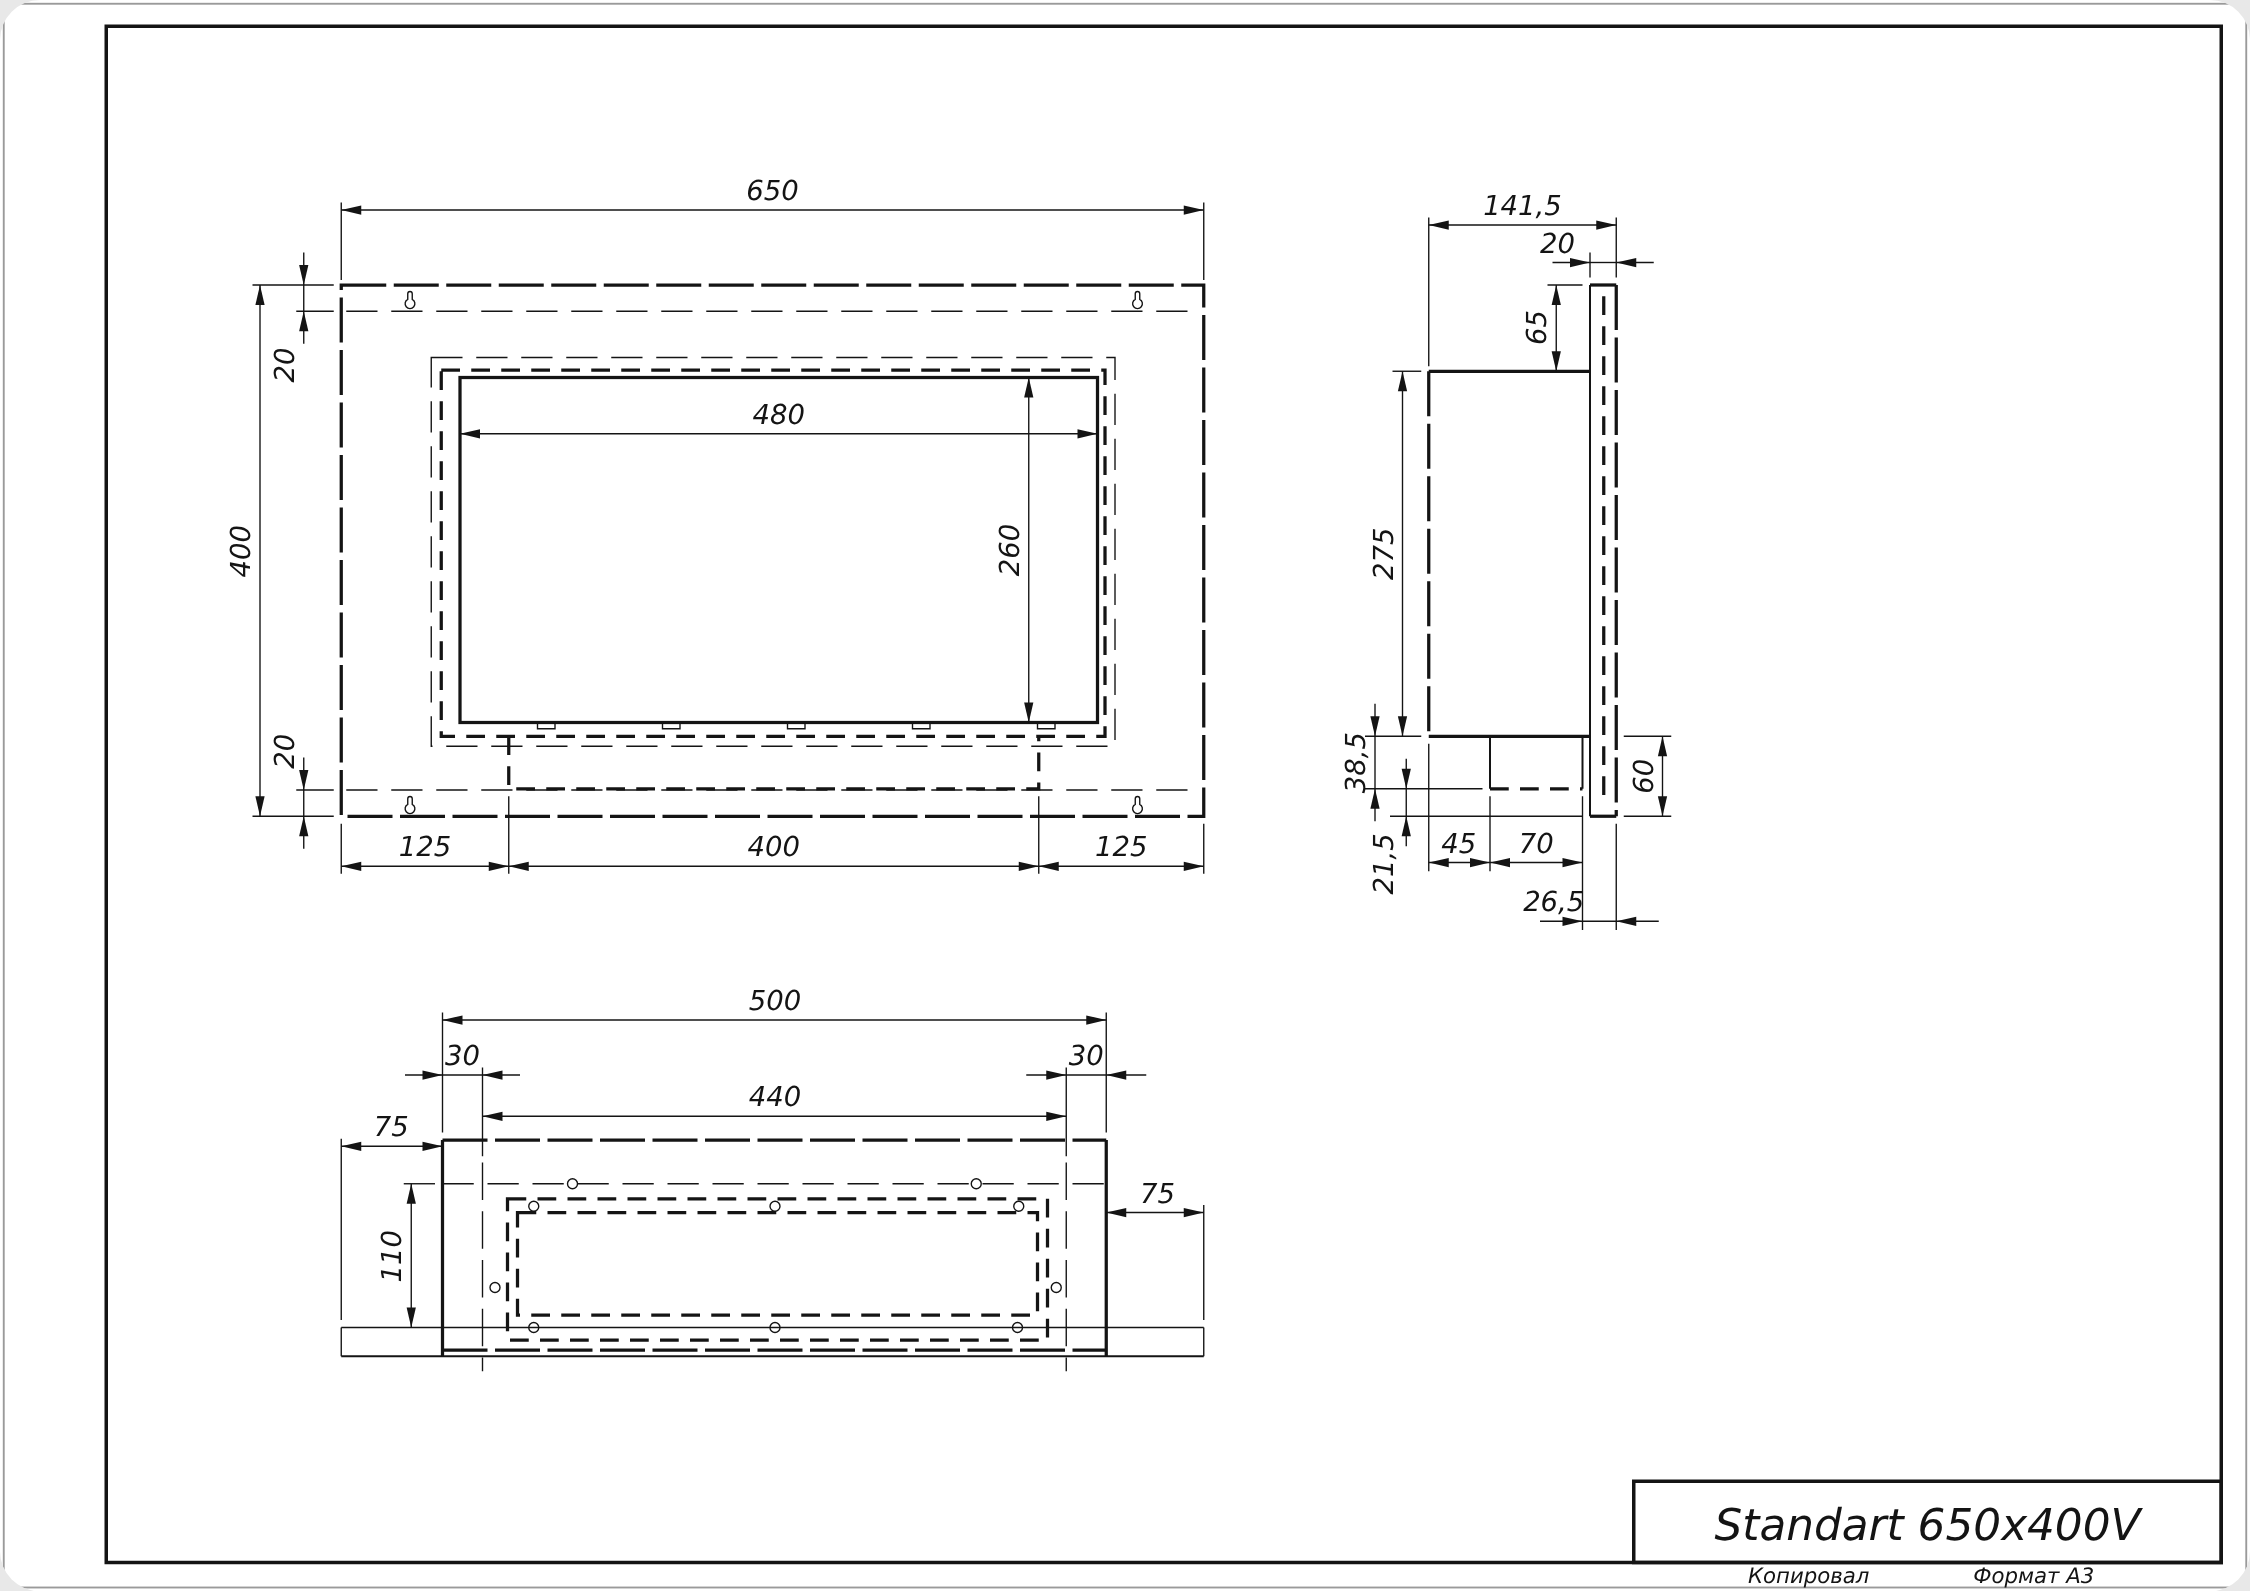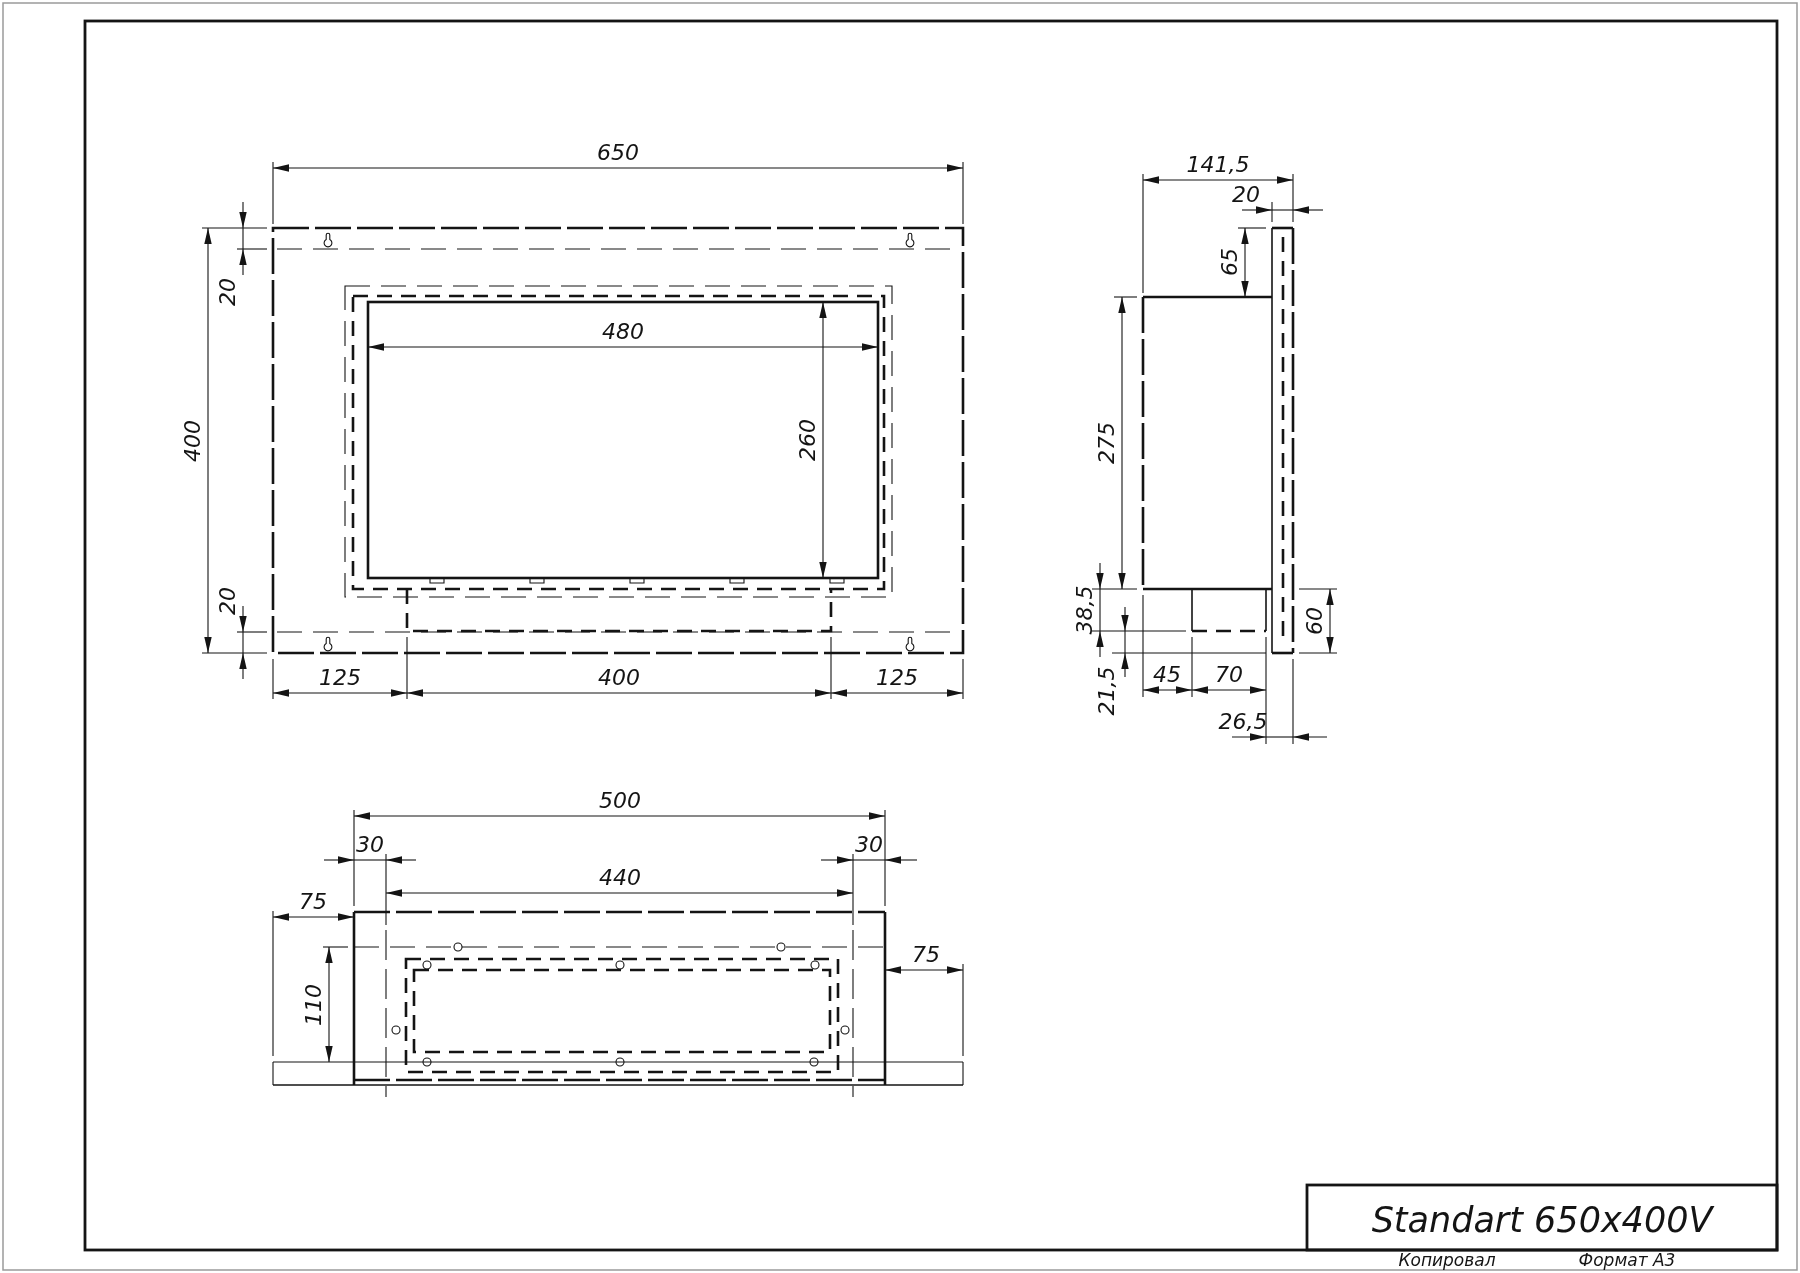--- a/index.html
+++ b/index.html
@@ -1,16 +1,16 @@
 <!DOCTYPE html>
 <html><head>
 <meta charset="utf-8">
 <style>
   html,body{margin:0;padding:0;background:#e8e8e8;}
-  #page{position:relative;width:1800px;height:1273px;background:#ffffff;overflow:hidden;}
+  #page{position:relative;width:1800px;height:1273px;background:#ffffff;overflow:hidden;border-radius:32px;}
   svg{position:absolute;left:0;top:0;}
   
   .c-thick {stroke:#141414;stroke-width:2.6;fill:none;}
   .c-thickd{stroke:#141414;stroke-width:2.6;fill:none;stroke-dasharray:36 6;}
   .c-hid   {stroke:#141414;stroke-width:2.6;fill:none;stroke-dasharray:15 9;}
   .c-thin  {stroke:#141414;stroke-width:1.1;fill:none;}
   .c-med   {stroke:#141414;stroke-width:1.6;fill:none;}
   .c-thind {stroke:#141414;stroke-width:1.1;fill:none;stroke-dasharray:25 11;}
   .c-axis  {stroke:#141414;stroke-width:1.1;fill:none;stroke-dasharray:30 9;}
   .c-frame {stroke:#141414;stroke-width:2.8;fill:none;}

